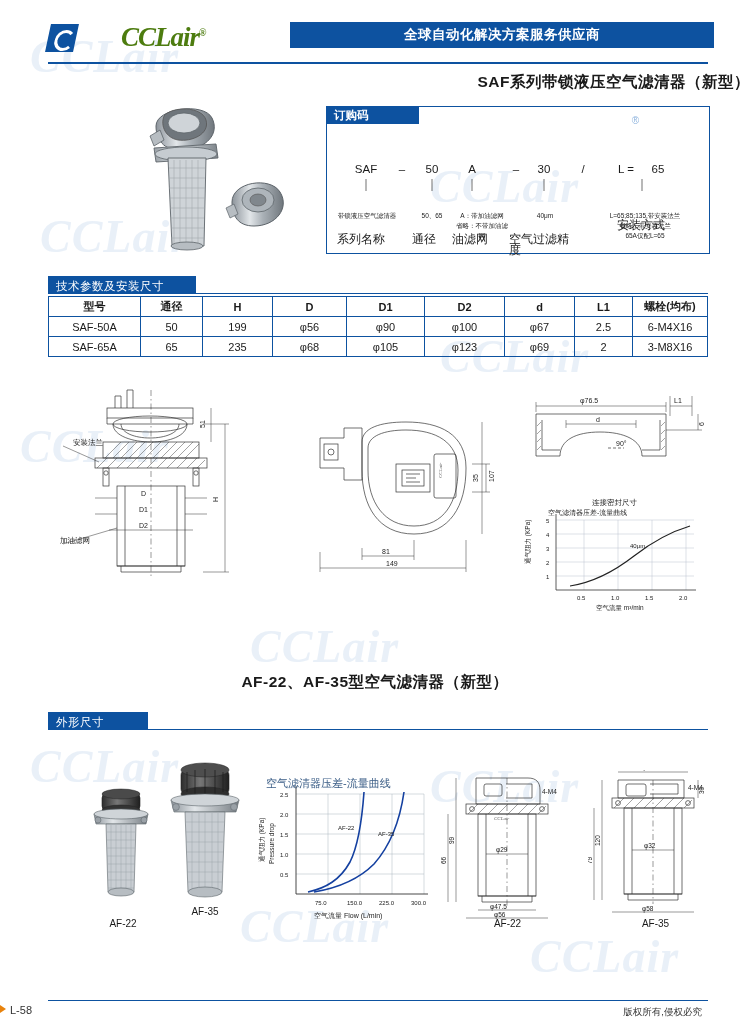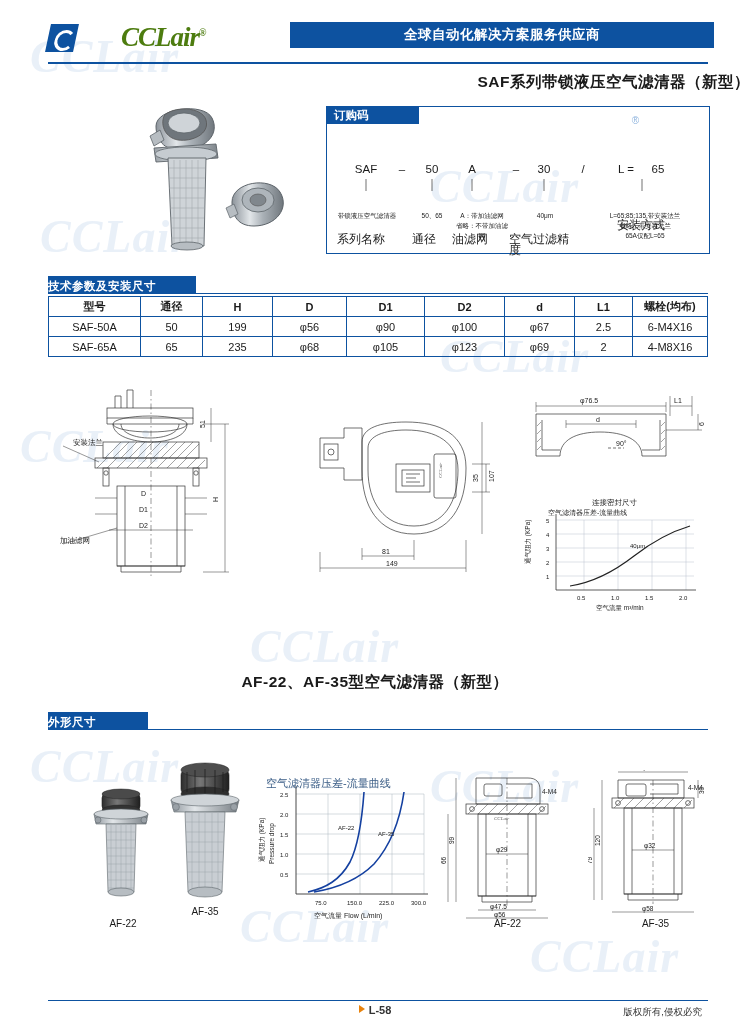--- a/index.html
+++ b/index.html
@@ -70,22 +70,22 @@
   .section-title-2 {
     position:absolute; left:0; top:672px; width:750px;
     text-align:center; font-size:15.5px; font-weight:bold;
     letter-spacing:0.5px;
   }
   
   .band {
     position:absolute; height:18px; background:#0d52a0;
   }
   .band span {
-    color:#fff; font-size:11.5px; font-weight:bold;
-    line-height:18px; letter-spacing:0.5px;
+    color:#fff; font-size:11.5px; font-weight:normal;
+    line-height:18px; padding-left:8px; letter-spacing:0.5px;
   }
   .band-rule {
     position:absolute; height:1px; background:#0d52a0;
   }
   
   .order-box {
     position:absolute; left:326px; top:106px; width:384px; height:148px;
     border:1px solid #0d52a0;
   }
   .order-title {
@@ -125,22 +125,22 @@
     position:absolute;
   }
   .lbl-cn { position:absolute; font-size:7.5px; color:#222; white-space:nowrap; }
   .cap { position:absolute; font-size:10px; text-align:center; }
   
   .footer-rule {
     position:absolute; left:48px; top:1000px; width:660px; height:1px;
     background:#0d52a0;
   }
   .page-no {
-    position:absolute; left:0; top:1004px; width:750px; text-align:center;
-    font-size:11px; color:#333;font-weight:bold;
+    position:absolute; left:0; top:1004px; width:750px; 
+    font-size:11px; color:#333;
   }
   .page-no .tri {
     display:inline-block; width:0;height:0;
     border-left:6px solid #e8820c; border-top:4px solid transparent;
     border-bottom:4px solid transparent; margin-right:4px;
     vertical-align:1px;
   }
   .copyright {
     position:absolute; right:48px; top:1006px; font-size:9.5px; color:#333;
   }
@@ -300,21 +300,21 @@
       </tr>
       <tr>
         <td class="model">SAF-65A</td>
         <td>65</td>
         <td>235</td>
         <td>φ68</td>
         <td>φ105</td>
         <td>φ123</td>
         <td>φ69</td>
         <td>2</td>
-        <td>4-M8X16</td>
+        <td>3-M8X16</td>
       </tr>
     </tbody>
   </table>
 </div>
 
 <div class="draw" style="left:55px; top:378px; width:250px; height:210px;">
 <svg width="250" height="210" viewBox="0 0 250 210">
   <g fill="none" stroke="#333" stroke-width="0.7">
 
     <path d="M60 30 L60 18 L66 18 L66 30"></path>

